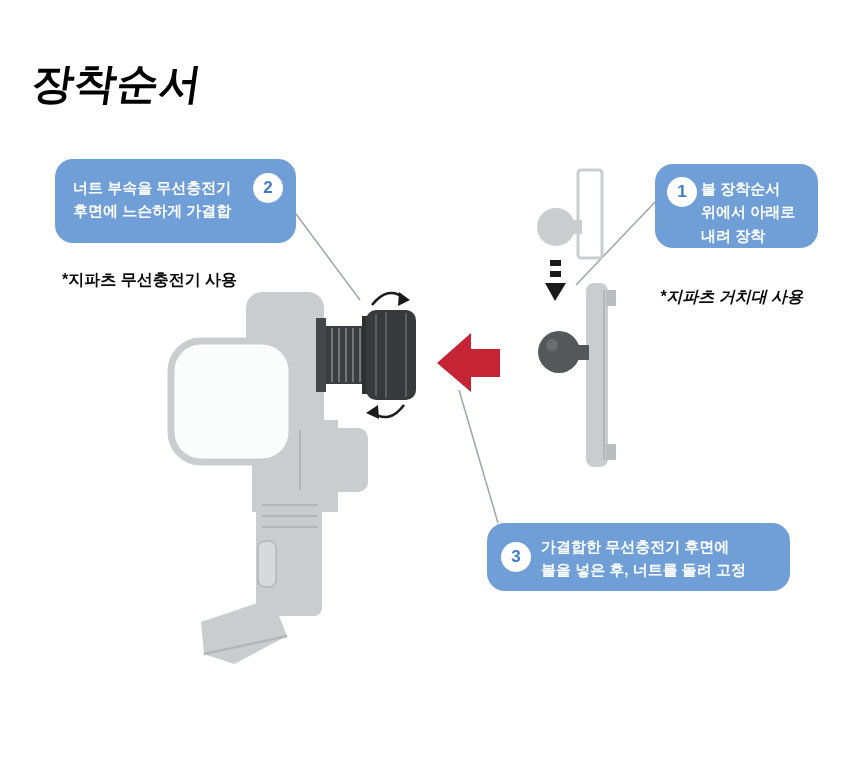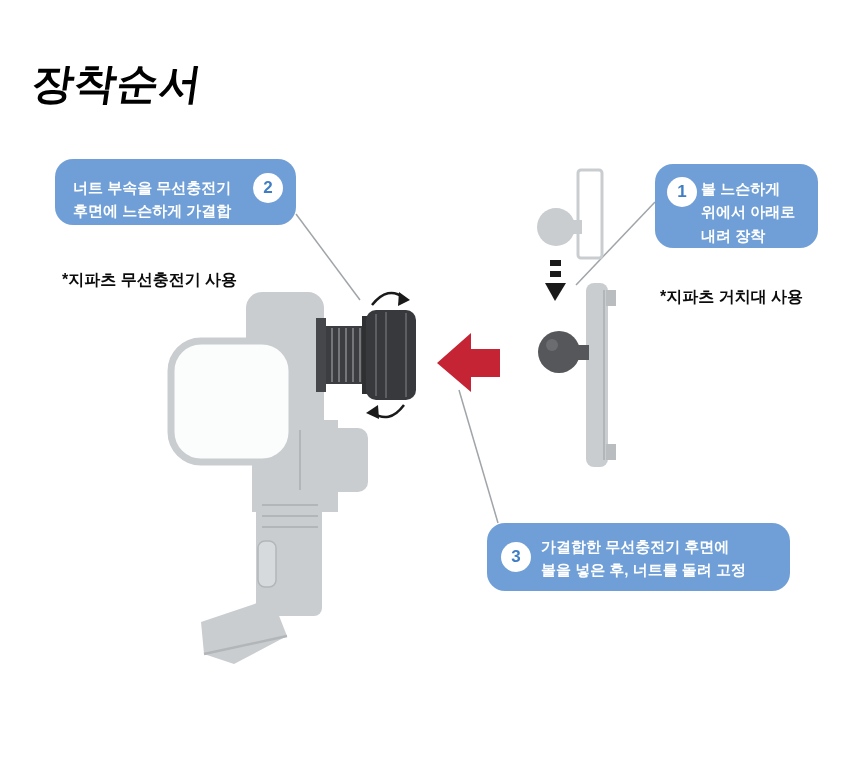--- a/index.html
+++ b/index.html
@@ -42,21 +42,21 @@
     width: 30px; height: 30px;
     border-radius: 50%;
     background: #ffffff;
     color: #3f7dc4;
     font-weight: 800;
     font-size: 17px;
     display: flex; align-items: center; justify-content: center;
   }
   .callout-2 {
     left: 55px; top: 159px;
-    width: 241px; height: 66px;
+    width: 241px; height: 84px;
     padding: 17px 52px 0 18px;
     font-size: 15px; line-height: 1.55;
   }
   .callout-2 .num-badge { right: 13px; top: 14px; }
 
   .callout-1 {
     left: 655px; top: 164px;
     width: 163px; height: 84px;
     padding: 13px 8px 0 46px;
     font-size: 15px; line-height: 1.55;
@@ -74,21 +74,21 @@
   .note {
     position: absolute;
     font-size: 16px;
     font-weight: 700;
     color: #0b0b0b;
     z-index: 2;
     white-space: nowrap;
     margin-top: 20px;
   }
   .note-2 { left: 62px; top: 250px; }
-  .note-1 { left: 660px; top: 267px; }
+  .note-1 { left: 660px; top: 267px; font-style: italic; }
 </style>
 </head>
 <body>
 
 <div class="canvas">
 
   <h1 class="title">장착순서</h1>
 
   <svg class="art" width="860" height="762" viewBox="0 0 860 762">
 
@@ -180,21 +180,21 @@
     <div class="num-badge">
       <span>2</span>
     </div>
   </div>
   <div class="note note-2">*지파츠 무선충전기 사용</div>
 
   <div class="callout callout-1">
     <div class="num-badge">
       <span>1</span>
     </div>
-    <div class="callout-text">볼 느슨하게
+    <div class="callout-text">볼 장착순서
 위에서 아래로
 내려 장착</div>
   </div>
   <div class="note note-1">*지파츠 거치대 사용</div>
 
   <div class="callout callout-3">
     <div class="num-badge">
       <span>3</span>
     </div>
     <div class="callout-text">가결합한 무선충전기 후면에

